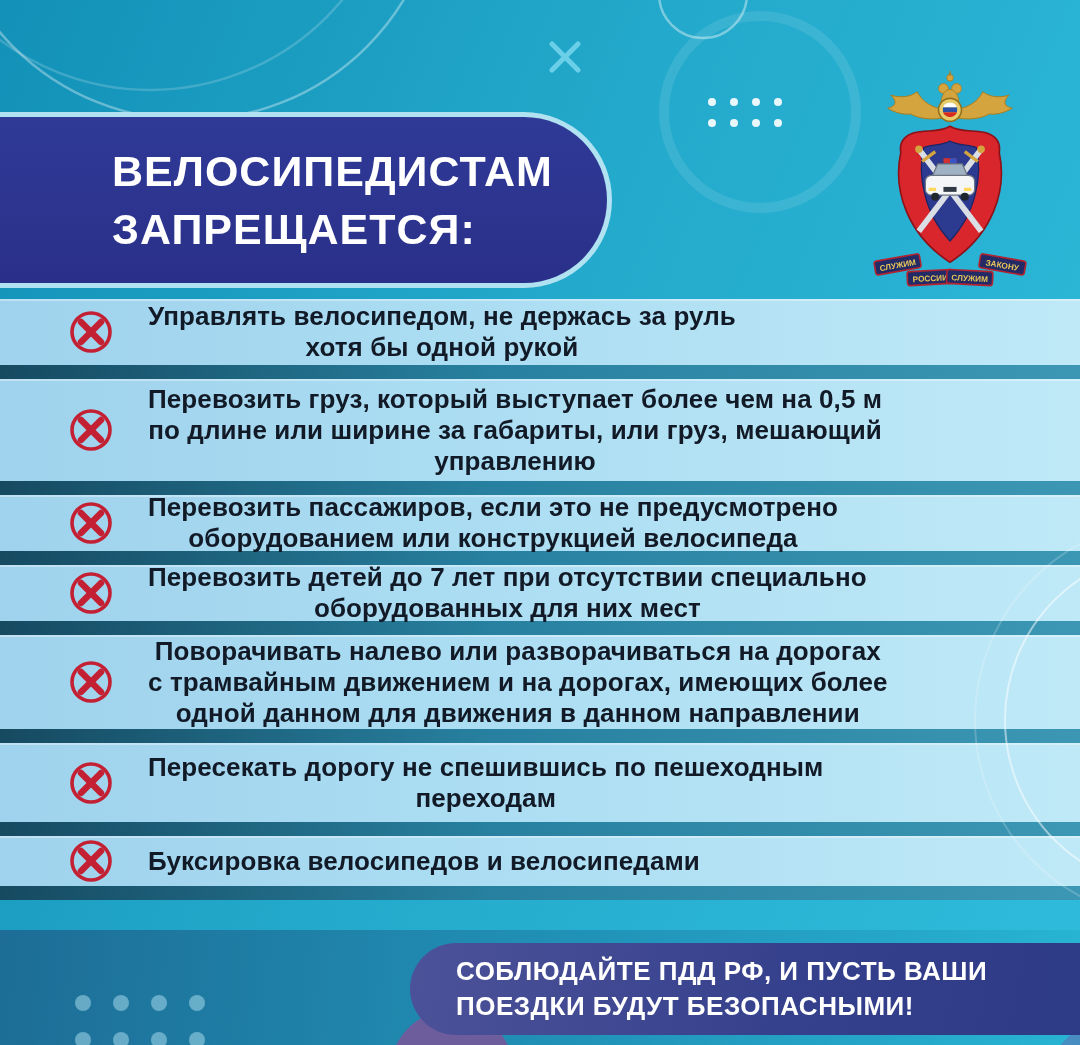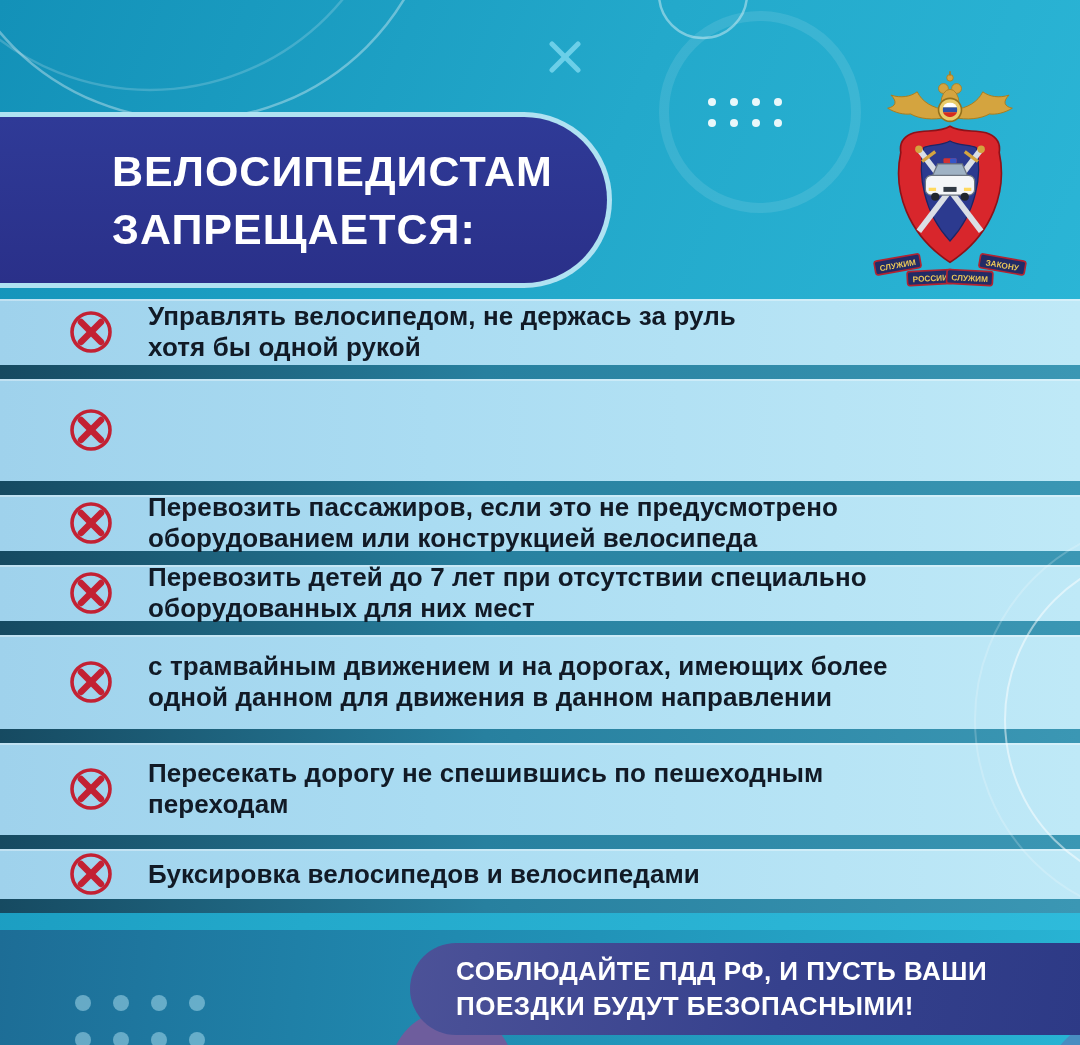--- a/index.html
+++ b/index.html
@@ -16,29 +16,30 @@
   }
   .deco{position:absolute;left:0;top:0;width:1080px;height:1045px;pointer-events:none;}
   .deco-under{z-index:1;}
   .deco-over{z-index:3;}
   
   .rows{position:absolute;left:0;right:0;top:299px;z-index:2;}
   .row{
     display:flex;align-items:center;
     background:linear-gradient(90deg,#9fd2ec 0%,#aadcf2 40%,#bfe9f7 100%);
     box-shadow:inset 0 2px 0 rgba(255,255,255,0.35);
+    text-align:center;
   }
   .row .ricon{flex:0 0 auto;margin-left:68px;width:46px;height:46px;}
   .row .rtext{
     margin-left:34px;font-size:26px;line-height:31px;font-weight:bold;
     color:#111a26;letter-spacing:0.1px;
   }
   .sep{height:14px;background:linear-gradient(90deg,#164a61 0%,#27809f 45%,#3b97b4 100%);}
   .hr1{height:66px}.hr2{height:102px}.hr3{height:56px}.hr4{height:56px}
-  .hr5{height:94px}.hr6{height:92px}.hr7{height:50px}
+  .hr5{height:94px}.hr6{height:79px}.hr7{height:50px}
   
   .title-pill{
     position:absolute;z-index:4;left:0;top:112px;width:612px;height:176px;
     box-sizing:border-box;border:5px solid #b0e2f2;border-left:0;
     border-radius:0 92px 92px 0;
     background:linear-gradient(180deg,#2f3a97 0%,#2a3089 100%);
     display:flex;flex-direction:column;justify-content:center;
     padding-left:112px;color:#ffffff;font-weight:bold;font-size:43px;
     line-height:58px;letter-spacing:1px;
   }
@@ -82,20 +83,25 @@
       </div>
     </div>
     <div class="sep"></div>
 
     <div class="row hr2">
       <svg class="ricon" viewBox="0 0 46 46">
         <circle cx="23" cy="23" r="19" fill="none" stroke="#c32133" stroke-width="3.6"></circle>
         <line x1="13" y1="13" x2="33" y2="33" stroke="#c32133" stroke-width="6.5" stroke-linecap="round"></line>
         <line x1="33" y1="13" x2="13" y2="33" stroke="#c32133" stroke-width="6.5" stroke-linecap="round"></line>
       </svg>
+      <div class="rtext">
+        <div>Перевозить груз, который выступает более чем на 0,5 м</div>
+        <div>по длине или ширине за габариты, или груз, мешающий</div>
+        <div>управлению</div>
+      </div>
     </div>
     <div class="sep"></div>
 
     <div class="row hr3">
       <svg class="ricon" viewBox="0 0 46 46">
         <circle cx="23" cy="23" r="19" fill="none" stroke="#c32133" stroke-width="3.6"></circle>
         <line x1="13" y1="13" x2="33" y2="33" stroke="#c32133" stroke-width="6.5" stroke-linecap="round"></line>
         <line x1="33" y1="13" x2="13" y2="33" stroke="#c32133" stroke-width="6.5" stroke-linecap="round"></line>
       </svg>
       <div class="rtext">
@@ -118,20 +124,21 @@
     </div>
     <div class="sep"></div>
 
     <div class="row hr5">
       <svg class="ricon" viewBox="0 0 46 46">
         <circle cx="23" cy="23" r="19" fill="none" stroke="#c32133" stroke-width="3.6"></circle>
         <line x1="13" y1="13" x2="33" y2="33" stroke="#c32133" stroke-width="6.5" stroke-linecap="round"></line>
         <line x1="33" y1="13" x2="13" y2="33" stroke="#c32133" stroke-width="6.5" stroke-linecap="round"></line>
       </svg>
       <div class="rtext">
+        <div>Поворачивать налево или разворачиваться на дорогах</div>
         <div>с трамвайным движением и на дорогах, имеющих более</div>
         <div>одной данном для движения в данном направлении</div>
       </div>
     </div>
     <div class="sep"></div>
 
     <div class="row hr6">
       <svg class="ricon" viewBox="0 0 46 46">
         <circle cx="23" cy="23" r="19" fill="none" stroke="#c32133" stroke-width="3.6"></circle>
         <line x1="13" y1="13" x2="33" y2="33" stroke="#c32133" stroke-width="6.5" stroke-linecap="round"></line>

